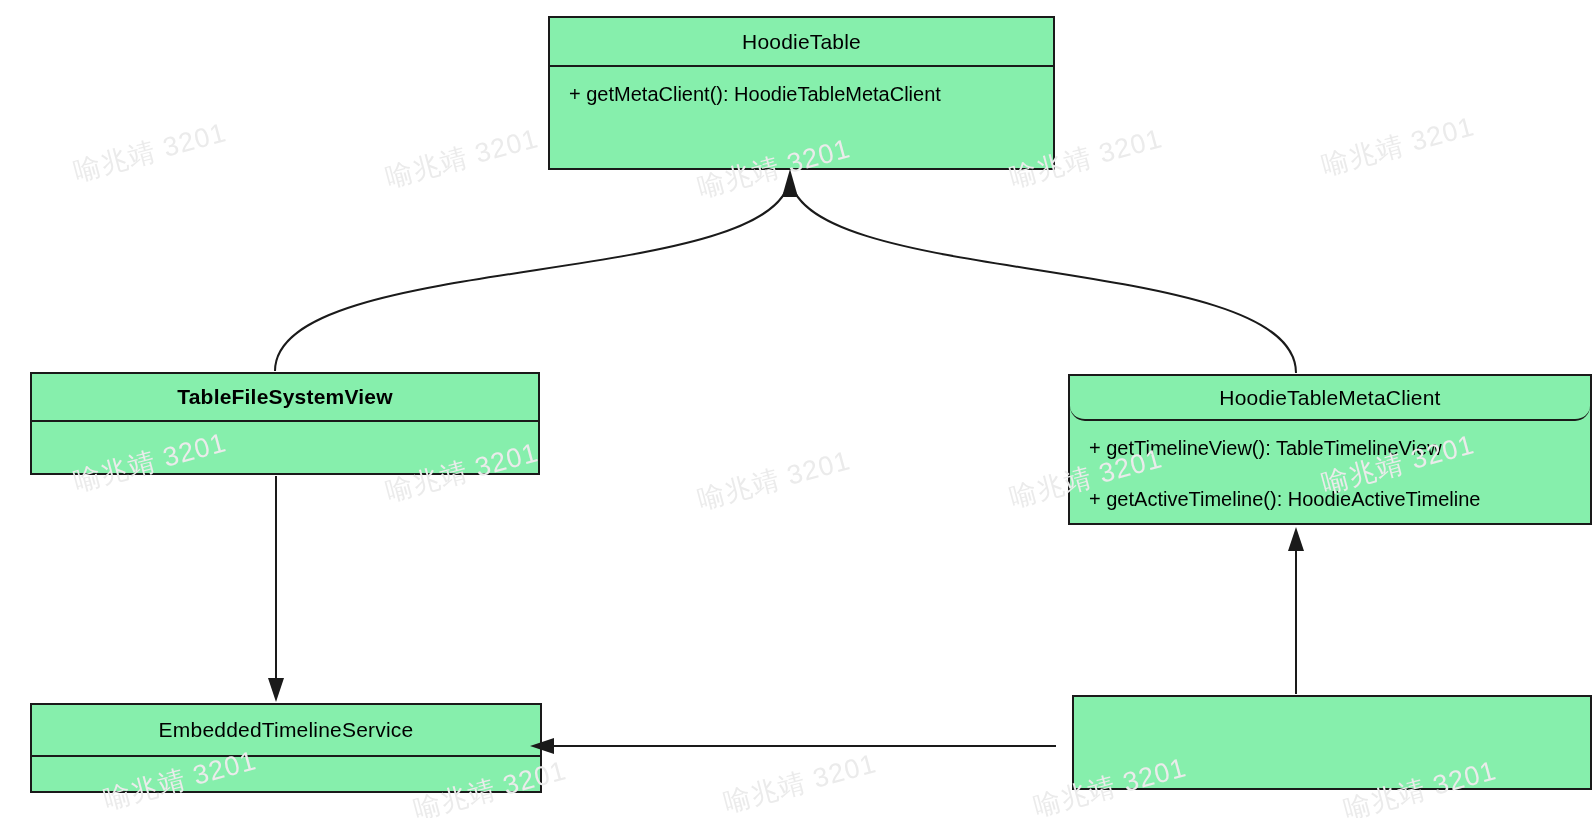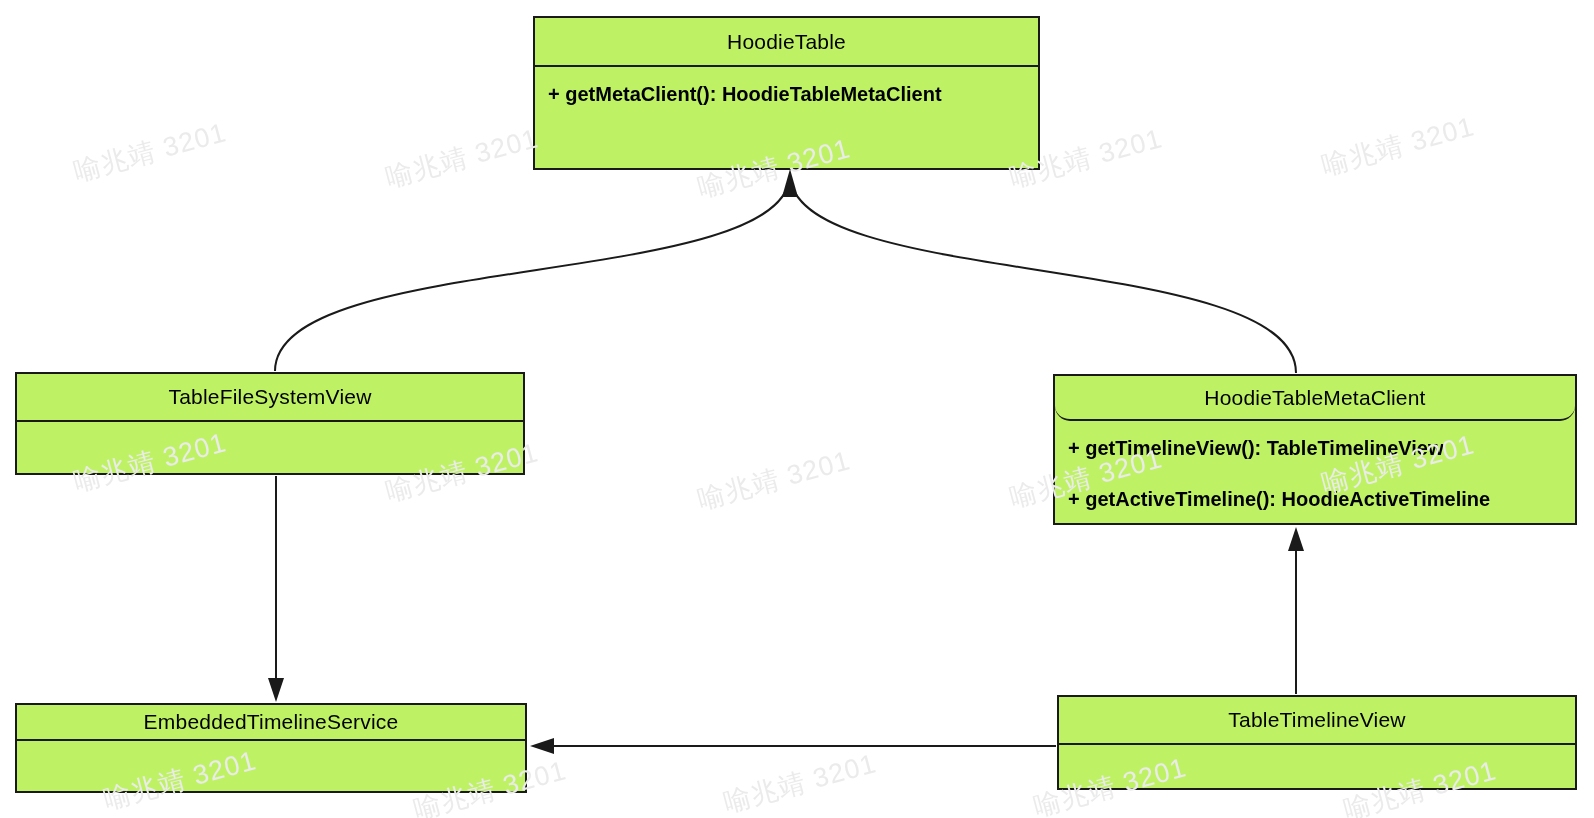--- a/index.html
+++ b/index.html
@@ -1,32 +1,32 @@
 <!DOCTYPE html>
 <html><head>
 <meta charset="utf-8">
 <style>
   html,body{margin:0;padding:0;background:#ffffff;}
   #canvas{
     position:relative;width:1594px;height:818px;background:#ffffff;overflow:hidden;
     font-family:"Liberation Sans", sans-serif;color:#000;
   }
   .uml-box{
-    position:absolute;background:#bef264;border:2px solid #1a1a1a;
-    box-sizing:border-box;z-index:2;
+    position:absolute;background:#86efac;border:2px solid #1a1a1a;
+    box-sizing:border-box;z-index:2;margin-left:15px;
   }
   .uml-title{
     display:flex;align-items:center;justify-content:center;
     border-bottom:2px solid #1a1a1a;box-sizing:border-box;
     font-size:21px;letter-spacing:0.2px;
   }
   .uml-body{padding-top:2px;}
   .uml-method{
     height:51px;display:flex;align-items:center;
-    padding-left:13px;font-size:20px;white-space:nowrap;font-weight:bold;
+    padding-left:19px;font-size:20px;white-space:nowrap;
   }
   #connector-layer{
     position:absolute;left:0;top:0;width:1594px;height:818px;
     z-index:4;pointer-events:none;
   }
   .watermark{
     position:absolute;z-index:3;font-size:27px;white-space:nowrap;
     color:#ebebeb;transform:translate(-50%,-50%) rotate(-15deg);
     pointer-events:none;user-select:none;letter-spacing:1px;
   }
@@ -36,40 +36,39 @@
 
 <div id="canvas">
 
   <div class="uml-box" style="left:533px;top:16px;width:507px;height:154px;">
     <div class="uml-title" style="height:49px;">HoodieTable</div>
     <div class="uml-body">
       <div class="uml-method">+ getMetaClient(): HoodieTableMetaClient</div>
     </div>
   </div>
 
-  <div class="uml-box" style="left:15px;top:372px;width:510px;height:103px;">
+  <div class="uml-box" style="left:15px;top:372px;width:510px;height:103px;font-weight:bold;">
     <div class="uml-title" style="height:48px;">TableFileSystemView</div>
     <div class="uml-body"></div>
   </div>
 
   <div class="uml-box" style="left:1053px;top:374px;width:524px;height:151px;">
     <div class="uml-title" style="height:45px;border-radius:15px;">HoodieTableMetaClient</div>
     <div class="uml-body">
       <div class="uml-method">+ getTimelineView(): TableTimelineView</div>
       <div class="uml-method">+ getActiveTimeline(): HoodieActiveTimeline</div>
     </div>
   </div>
 
   <div class="uml-box" style="left:15px;top:703px;width:512px;height:90px;">
-    <div class="uml-title" style="height:36px;text-align:right;">EmbeddedTimelineService</div>
+    <div class="uml-title" style="height:52px;text-align:right;">EmbeddedTimelineService</div>
     <div class="uml-body"></div>
   </div>
 
   <div class="uml-box" style="left:1057px;top:695px;width:520px;height:95px;">
-    <div class="uml-title" style="height:48px;">TableTimelineView</div>
     <div class="uml-body"></div>
   </div>
 
   <span class="watermark" style="left:150px;top:152px;">喻兆靖 3201</span>
   <span class="watermark" style="left:462px;top:158px;">喻兆靖 3201</span>
   <span class="watermark" style="left:774px;top:168px;">喻兆靖 3201</span>
   <span class="watermark" style="left:1086px;top:158px;">喻兆靖 3201</span>
   <span class="watermark" style="left:1398px;top:146px;">喻兆靖 3201</span>
   <span class="watermark" style="left:150px;top:462px;">喻兆靖 3201</span>
   <span class="watermark" style="left:462px;top:472px;">喻兆靖 3201</span>

